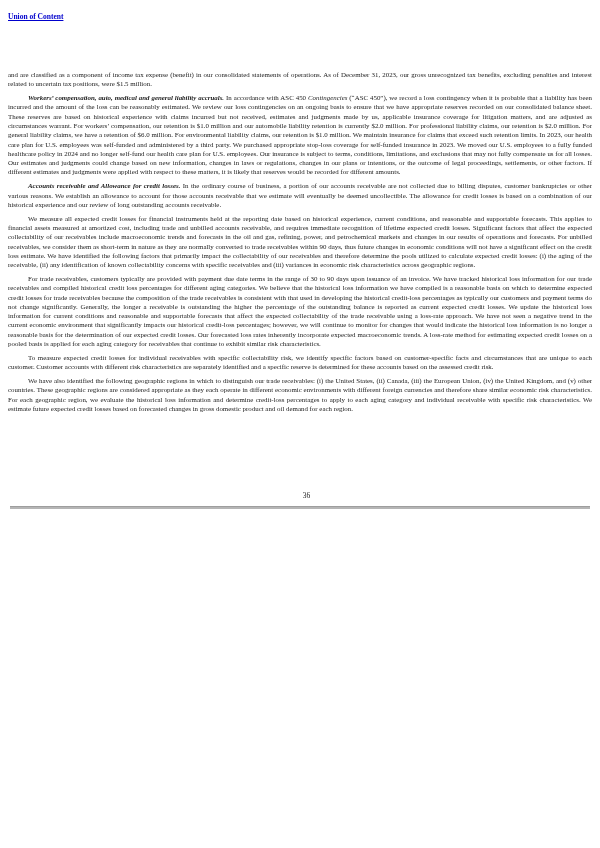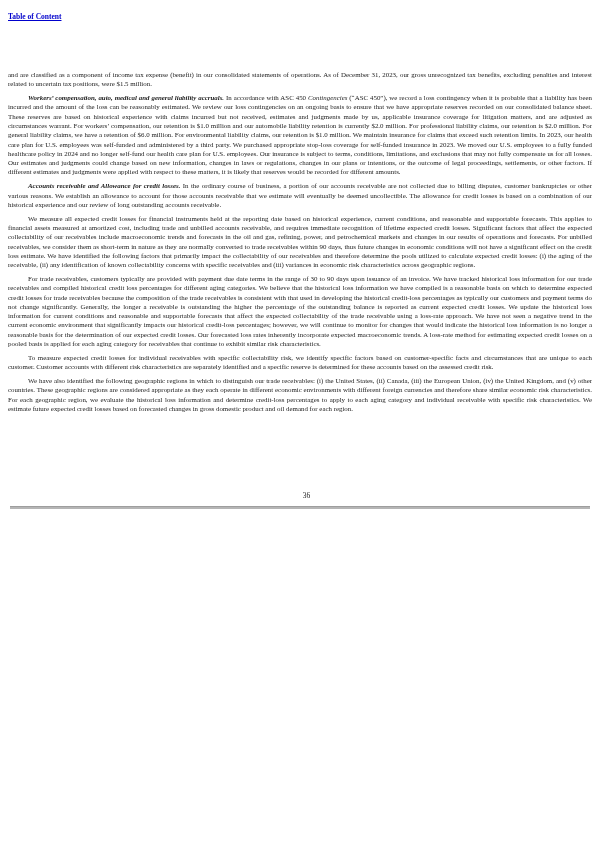--- a/index.html
+++ b/index.html
@@ -58,21 +58,21 @@
     height:2px;
     background:#b5b5b5;
     border-top:1px solid #9e9e9e;
   }
 </style>
 </head>
 <body>
 
 <div class="page">
 
-  <a class="toc-link">Table of Content</a>
+  <a class="toc-link">Union of Content</a>
 
   <div class="doc-body">
       <p class="no-indent"><span>and are classified as a component of income tax expense (benefit) in our consolidated statements of operations. As of December 31, 2023, our gross unrecognized tax benefits, excluding penalties and interest related to uncertain tax positions, were $1.5 million.</span></p>
       <p><span class="r-bi">Workers’ compensation, auto, medical and general liability accruals.</span><span> In accordance with ASC 450 </span><span class="r-i">Contingencies</span><span> (“ASC 450”), we record a loss contingency when it is probable that a liability has been incurred and the amount of the loss can be reasonably estimated. We review our loss contingencies on an ongoing basis to ensure that we have appropriate reserves recorded on our consolidated balance sheet. These reserves are based on historical experience with claims incurred but not received, estimates and judgments made by us, applicable insurance coverage for litigation matters, and are adjusted as circumstances warrant. For workers’ compensation, our retention is $1.0 million and our automobile liability retention is currently $2.0 million. For professional liability claims, our retention is $2.0 million. For general liability claims, we have a retention of $6.0 million. For environmental liability claims, our retention is $1.0 million. We maintain insurance for claims that exceed such retention limits. In 2023, our health care plan for U.S. employees was self-funded and administered by a third party. We purchased appropriate stop-loss coverage for self-funded insurance in 2023. We moved our U.S. employees to a fully funded healthcare policy in 2024 and no longer self-fund our health care plan for U.S. employees. Our insurance is subject to terms, conditions, limitations, and exclusions that may not fully compensate us for all losses. Our estimates and judgments could change based on new information, changes in laws or regulations, changes in our plans or intentions, or the outcome of legal proceedings, settlements, or other factors. If different estimates and judgments were applied with respect to these matters, it is likely that reserves would be recorded for different amounts.</span></p>
       <p><span class="r-bi">Accounts receivable and Allowance for credit losses.</span><span> In the ordinary course of business, a portion of our accounts receivable are not collected due to billing disputes, customer bankruptcies or other various reasons. We establish an allowance to account for those accounts receivable that we estimate will eventually be deemed uncollectible. The allowance for credit losses is based on a combination of our historical experience and our review of long outstanding accounts receivable.</span></p>
       <p><span>We measure all expected credit losses for financial instruments held at the reporting date based on historical experience, current conditions, and reasonable and supportable forecasts. This applies to financial assets measured at amortized cost, including trade and unbilled accounts receivable, and requires immediate recognition of lifetime expected credit losses. Significant factors that affect the expected collectability of our receivables include macroeconomic trends and forecasts in the oil and gas, refining, power, and petrochemical markets and changes in our results of operations and forecasts. For unbilled receivables, we consider them as short-term in nature as they are normally converted to trade receivables within 90 days, thus future changes in economic conditions will not have a significant effect on the credit loss estimate. We have identified the following factors that primarily impact the collectability of our receivables and therefore determine the pools utilized to calculate expected credit losses: (i) the aging of the receivable, (ii) any identification of known collectability concerns with specific receivables and (iii) variances in economic risk characteristics across geographic regions.</span></p>
       <p><span>For trade receivables, customers typically are provided with payment due date terms in the range of 30 to 90 days upon issuance of an invoice. We have tracked historical loss information for our trade receivables and compiled historical credit loss percentages for different aging categories. We believe that the historical loss information we have compiled is a reasonable basis on which to determine expected credit losses for trade receivables because the composition of the trade receivables is consistent with that used in developing the historical credit-loss percentages as typically our customers and payment terms do not change significantly. Generally, the longer a receivable is outstanding the higher the percentage of the outstanding balance is reported as current expected credit losses. We update the historical loss information for current conditions and reasonable and supportable forecasts that affect the expected collectability of the trade receivable using a loss-rate approach. We have not seen a negative trend in the current economic environment that significantly impacts our historical credit-loss percentages; however, we will continue to monitor for changes that would indicate the historical loss information is no longer a reasonable basis for the determination of our expected credit losses. Our forecasted loss rates inherently incorporate expected macroeconomic trends. A loss-rate method for estimating expected credit losses on a pooled basis is applied for each aging category for receivables that continue to exhibit similar risk characteristics.</span></p>
       <p><span>To measure expected credit losses for individual receivables with specific collectability risk, we identify specific factors based on customer-specific facts and circumstances that are unique to each customer. Customer accounts with different risk characteristics are separately identified and a specific reserve is determined for these accounts based on the assessed credit risk.</span></p>
       <p><span>We have also identified the following geographic regions in which to distinguish our trade receivables: (i) the United States, (ii) Canada, (iii) the European Union, (iv) the United Kingdom, and (v) other countries. These geographic regions are considered appropriate as they each operate in different economic environments with different foreign currencies and therefore share similar economic risk characteristics. For each geographic region, we evaluate the historical loss information and determine credit-loss percentages to apply to each aging category and individual receivable with specific risk characteristics. We estimate future expected credit losses based on forecasted changes in gross domestic product and oil demand for each region.</span></p>
     </div>

